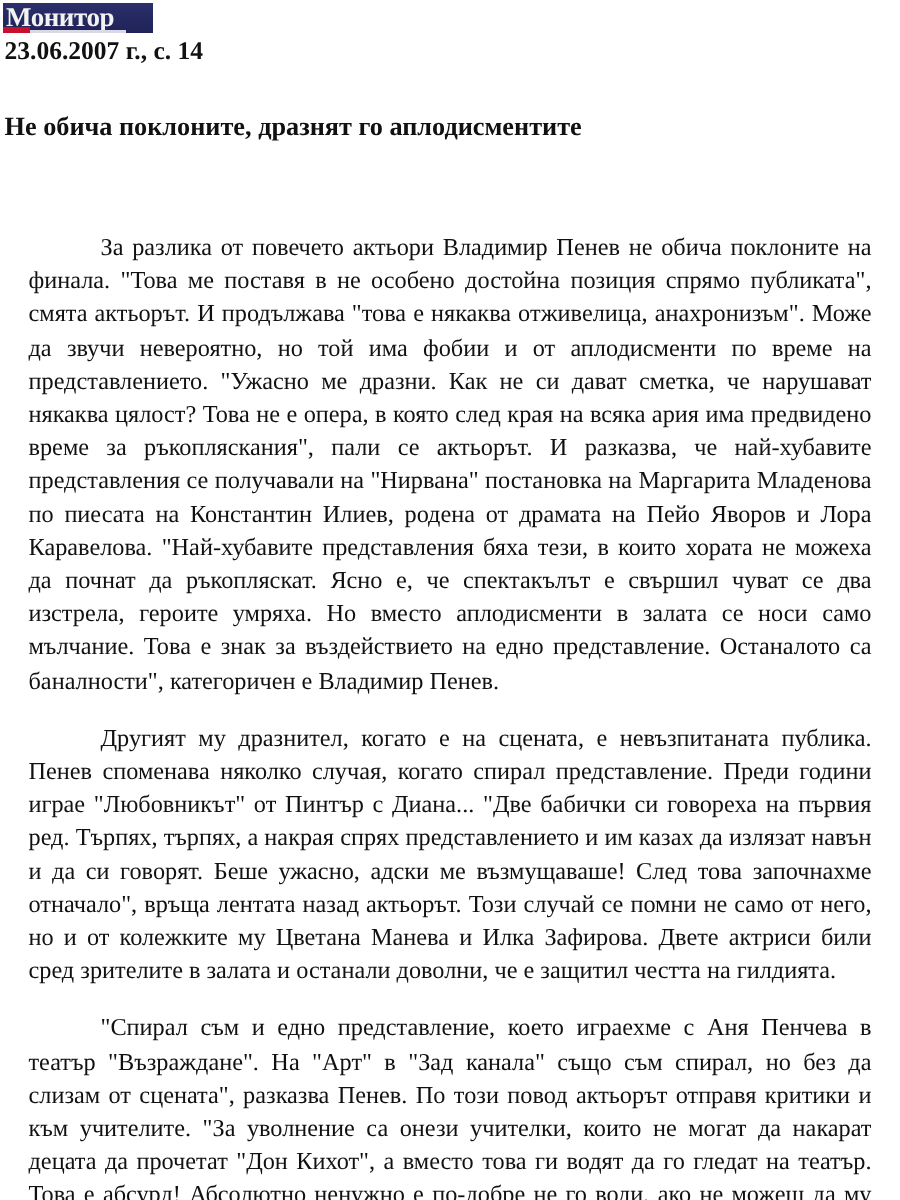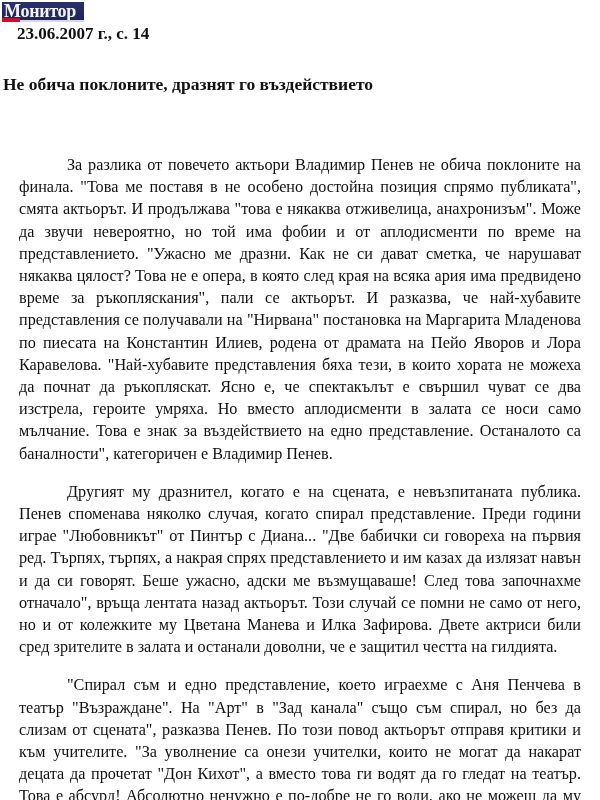--- a/index.html
+++ b/index.html
@@ -12,21 +12,21 @@
     height: 800px;
     overflow: hidden;
     position: relative;
     font-family: "Liberation Serif", "DejaVu Serif", serif;
     color: #111111;
   }
   .logo {
     position: absolute;
     left: 2px;
     top: 2px;
-    width: 82px;
+    width: 100px;
     height: 20px;
     background: linear-gradient(180deg, #2b2f6b 0%, #1f2358 100%);
     overflow: hidden;
   }
   .logo .logo-text {
     position: absolute;
     left: 2px;
     top: -1px;
     color: #f2f2f2;
     font-family: "Liberation Serif", serif;
@@ -47,21 +47,21 @@
   .logo .logo-stripe2 {
     position: absolute;
     left: 18px;
     bottom: 0;
     width: 64px;
     height: 2px;
     background: #d9d9e6;
   }
   .issue {
     position: absolute;
-    left: 17px;
+    left: 3px;
     top: 24px;
     font-weight: bold;
     font-size: 17px;
     line-height: 20px;
     white-space: nowrap;
   }
   .headline {
     position: absolute;
     left: 3px;
     top: 73px;
@@ -88,19 +88,19 @@
 <body>
 
 <div class="logo">
   <span class="logo-text">Монитор</span>
   <span class="logo-stripe"></span>
   <span class="logo-stripe2"></span>
 </div>
 
 <div class="issue">23.06.2007 г., с. 14</div>
 
-<h1 class="headline" style="margin:0;">Не обича поклоните, дразнят го въздействието</h1>
+<h1 class="headline" style="margin:0;">Не обича поклоните, дразнят го аплодисментите</h1>
 
 <div class="article">
   <p>За разлика от повечето актьори Владимир Пенев не обича поклоните на финала. "Това ме поставя в не особено достойна позиция спрямо публиката", смята актьорът. И продължава "това е някаква отживелица, анахронизъм". Може да звучи невероятно, но той има фобии и от аплодисменти по време на представлението. "Ужасно ме дразни. Как не си дават сметка, че нарушават някаква цялост? Това не е опера, в която след края на всяка ария има предвидено време за ръкопляскания", пали се актьорът. И разказва, че най-хубавите представления се получавали на "Нирвана"  постановка на Маргарита Младенова по пиесата на Константин Илиев, родена от драмата на Пейо Яворов и Лора Каравелова. "Най-хубавите представления бяха тези, в които хората не можеха да почнат да ръкопляскат. Ясно е, че спектакълът е свършил  чуват се два изстрела, героите умряха. Но вместо аплодисменти в залата се носи само мълчание. Това е знак за въздействието на едно представление. Останалото са баналности", категоричен е Владимир Пенев.</p>
   <p>Другият му дразнител, когато е на сцената, е невъзпитаната публика. Пенев споменава няколко случая, когато спирал представление. Преди години играе "Любовникът" от Пинтър с Диана... "Две бабички си говореха на първия ред. Търпях, търпях, а накрая спрях представлението и им казах да излязат навън и да си говорят. Беше ужасно, адски ме възмущаваше! След това започнахме отначало", връща лентата назад актьорът. Този случай се помни не само от него, но и от колежките му Цветана Манева и Илка Зафирова. Двете актриси били сред зрителите в залата и останали доволни, че е защитил честта на гилдията.</p>
   <p>"Спирал съм и едно представление, което играехме с Аня Пенчева в театър "Възраждане". На "Арт" в "Зад канала" също съм спирал, но без да слизам от сцената", разказва Пенев. По този повод актьорът отправя критики и към учителите. "За уволнение са онези учителки, които не могат да накарат децата да прочетат "Дон Кихот", а вместо това ги водят да го гледат на театър. Това е абсурд! Абсолютно ненужно е  по-добре не го води, ако не можеш да му създадеш интерес".</p>
 </div>
 
 </body></html>

